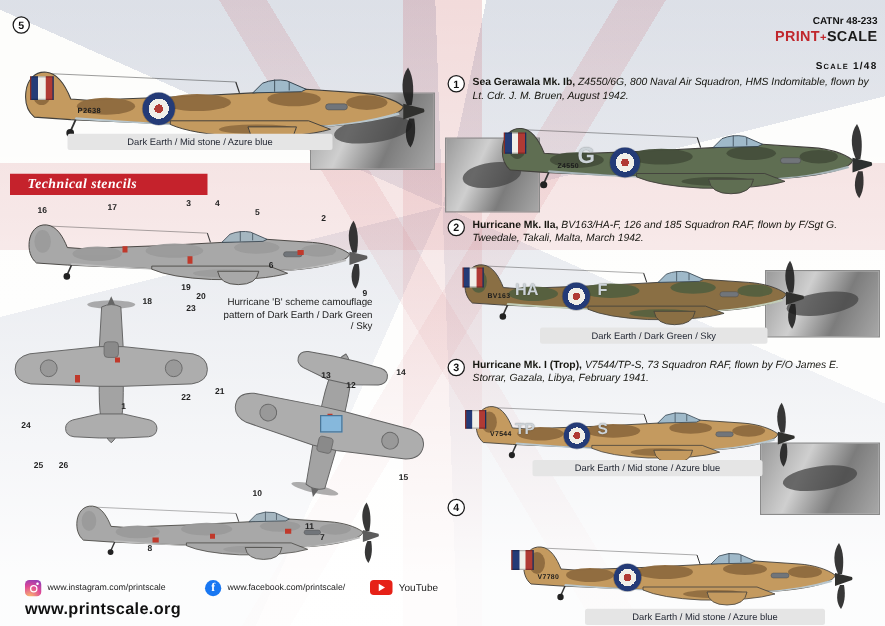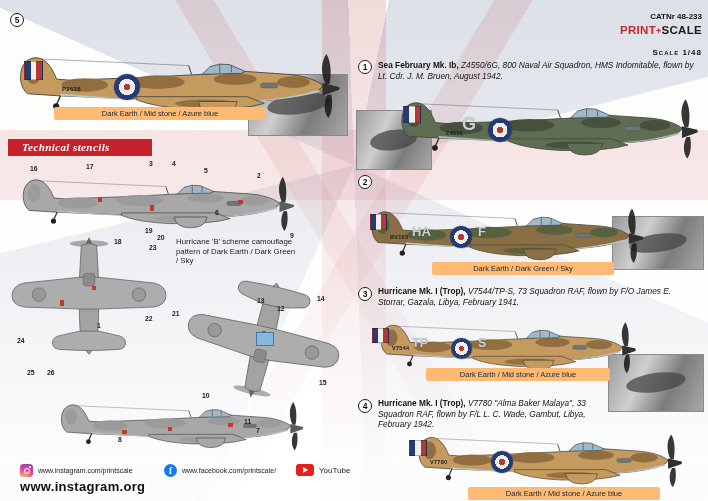--- a/index.html
+++ b/index.html
@@ -26,33 +26,33 @@
     background:radial-gradient(circle,#b03a34 0 19%,#f0efe9 19% 44%,#243b77 44% 79%,#d9b53f 79% 100%);
     box-shadow:0 0 0 .5px rgba(0,0,0,.25);}
   .finflash{position:absolute;z-index:3;border:.5px solid rgba(0,0,0,.25);
     background:linear-gradient(to right,#243b77 0 34%,#f0efe9 34% 67%,#b03a34 67% 100%);}
   .code{position:absolute;z-index:3;font-weight:bold;color:#ccd3d8;text-shadow:0 0 1px rgba(0,0,0,.45);}
   .serial{position:absolute;z-index:3;font-size:5.5px;font-weight:bold;color:#1c1c1c;letter-spacing:.3px;}
   .photo{position:absolute;z-index:1;border:1px solid #8a8a8a;
     background:linear-gradient(115deg,#9a9a9a,#cfcfcf 35%,#7c7c7c 65%,#a8a8a8);}
   .photo .ph-blob{position:absolute;left:18%;top:32%;width:64%;height:34%;background:#454545;
     border-radius:50%;opacity:.75;transform:rotate(-8deg);}
-  .cap{position:absolute;z-index:3;background:#fdba74;color:#1f2430;font-size:7.5px;
+  .cap{position:absolute;z-index:3;background:#e5e5e5;color:#1f2430;font-size:7.5px;
     text-align:center;padding:2px 6px 2px;border-radius:2px;}
   .numcircle{position:absolute;width:12px;height:12px;border:1.3px solid #1a1a1a;border-radius:50%;
     background:#fff;font-size:8.5px;font-weight:bold;display:flex;align-items:center;justify-content:center;z-index:4;}
   .entry{position:absolute;font-size:8.3px;line-height:1.28;color:#15150f;z-index:4;}
   .ename{font-weight:bold;}
   .edetails{font-style:italic;}
   .itemhead{position:absolute;left:26px;top:12px;width:322px;font-size:8.3px;line-height:1.3;color:#15150f;z-index:4;}
-  .banner{position:absolute;left:8px;top:139px;width:144px;height:17px;background:#c5222c;color:#fff;
+  .banner{position:absolute;left:8px;top:139px;width:158px;height:17px;background:#c5222c;color:#fff;
     font-family:"Liberation Serif",serif;font-style:italic;font-weight:bold;font-size:11px;
     letter-spacing:.4px;padding-left:14px;line-height:17px;z-index:3;box-sizing:border-box;}
   .note{position:absolute;left:176px;top:237px;width:122px;font-size:7.8px;line-height:1.25;
-    text-align:left;color:#222;z-index:3;}
+    text-align:right;color:#222;z-index:3;}
   #callouts{position:absolute;inset:0;z-index:5;pointer-events:none;}
   .callout{position:absolute;font-size:6.8px;font-weight:bold;color:#222;}
   .dmark{position:absolute;background:#c0392b;z-index:3;}
   .bluemark{position:absolute;background:#86b8dc;border:.5px solid #4a7596;z-index:3;}
   
   .title{position:absolute;left:358px;top:12px;width:252px;z-index:4;
     font-family:"Liberation Serif",serif;font-weight:bold;color:#8e3230;font-size:15.5px;line-height:1.12;
     border-bottom:1px solid #8e3230;padding-bottom:3px;}
   .part{font-size:9.5px;margin-left:8px;vertical-align:1px;}
   .logoblock{position:absolute;left:594px;top:12px;width:108px;text-align:right;z-index:4;}
@@ -221,49 +221,53 @@
     <span>www.instagram.com/printscale</span>
   </div>
   <div class="soc" style="left:164px">
     <span class="fb-icon">f</span>
     <span>www.facebook.com/printscale/</span>
   </div>
   <div class="soc" style="left:296px">
     <span class="yt-icon"></span>
     <span class="yt-label">YouTube</span>
   </div>
-  <div class="site">www.instagram.org</div>
+  <div class="site">www.printscale.org</div>
 
   <div class="logoblock">
     <div class="catnr">CATNr 48-233</div>
     <div class="brand">
       <span class="bp">PRINT</span><span class="bplus">+</span><span class="bs">SCALE</span>
     </div>
     <div class="scaleline">Scale 1/48</div>
   </div>
 
   <div class="numcircle" style="left:358px;top:60px">1</div>
   <div class="entry" style="left:378px;top:60px;width:322px">
-    <span class="ename">Sea February Mk. Ib,</span>
+    <span class="ename">Sea Gerawala Mk. Ib,</span>
     <span class="edetails">Z4550/6G, 800 Naval Air Squadron, HMS Indomitable, flown by Lt. Cdr. J. M. Bruen, August 1942.</span>
   </div>
   <div class="photo" style="left:356px;top:110px;width:74px;height:58px">
       <div class="ph-blob"></div>
     </div>
   <div class="ac ac-green" style="left:392px;top:92px;width:310px;height:72px">
     <svg>
         <use href="#hside"></use>
       </svg>
     <div class="roundel" style="left:96px;top:26px;width:24px;height:24px"></div>
     <div class="finflash" style="left:11px;top:14px;width:16px;height:15px"></div>
     <span class="code" style="left:70px;top:22px;font-size:18px">G</span>
     <span class="serial" style="left:54px;top:38px">Z4550</span>
   </div>
 
   <div class="numcircle" style="left:358px;top:175px">2</div>
+  <div class="entry" style="left:378px;top:174px;width:322px">
+    <span class="ename">Hurricane Mk. IIa,</span>
+    <span class="edetails">BV163/HA-F, 126 and 185 Squadron RAF, flown by F/Sgt G. Tweedale, Takali, Malta, March 1942.</span>
+  </div>
   <div class="photo" style="left:612px;top:216px;width:90px;height:52px">
       <div class="ph-blob"></div>
     </div>
   <div class="ac ac-temperate" style="left:360px;top:202px;width:290px;height:66px">
     <svg>
         <use href="#hside"></use>
       </svg>
     <div class="roundel" style="left:90px;top:24px;width:22px;height:22px"></div>
     <div class="finflash" style="left:10px;top:12px;width:15px;height:14px"></div>
     <span class="code" style="left:52px;top:22px;font-size:13px">HA</span>
@@ -286,24 +290,20 @@
       </svg>
     <div class="roundel" style="left:89px;top:22px;width:21px;height:21px"></div>
     <div class="finflash" style="left:10px;top:12px;width:15px;height:13px"></div>
     <span class="code" style="left:50px;top:20px;font-size:12.5px">TP</span>
     <span class="code" style="left:116px;top:20px;font-size:12.5px">S</span>
     <span class="serial" style="left:30px;top:29px">V7544</span>
   </div>
   <div class="cap" style="left:426px;top:368px;width:172px">Dark Earth / Mid stone / Azure blue</div>
 
   <div class="numcircle" style="left:358px;top:399px">4</div>
-  <div class="entry" style="left:378px;top:398px;width:226px">
-    <span class="ename">Hurricane Mk. I (Trop),</span>
-    <span class="edetails">V7780 "Alma Baker Malaya", 33 Squadron RAF, flown by F/L L. C. Wade, Gambut, Libya, February 1942.</span>
-  </div>
   <div class="ac ac-desert" style="left:398px;top:428px;width:300px;height:64px">
     <svg>
         <use href="#hside"></use>
       </svg>
     <div class="roundel" style="left:93px;top:23px;width:22px;height:22px"></div>
     <div class="finflash" style="left:11px;top:12px;width:16px;height:14px"></div>
     <span class="serial" style="left:32px;top:31px">V7780</span>
   </div>
   <div class="cap" style="left:468px;top:487px;width:180px">Dark Earth / Mid stone / Azure blue</div>
 </div>

